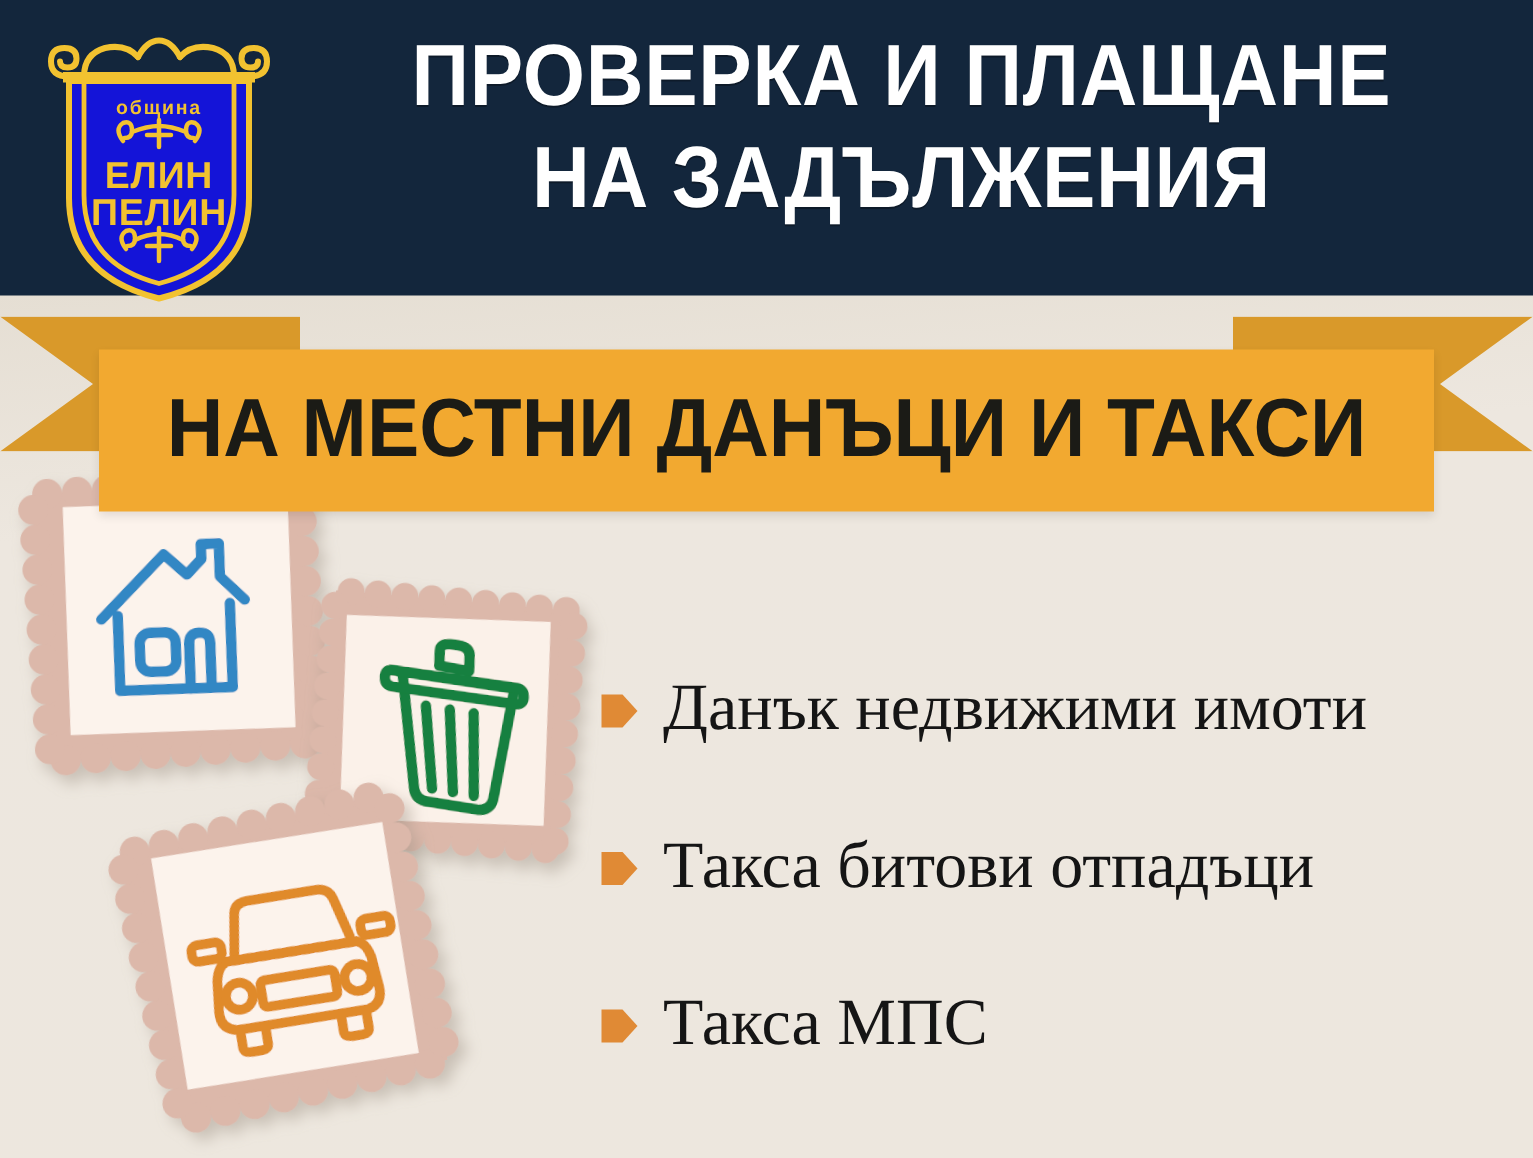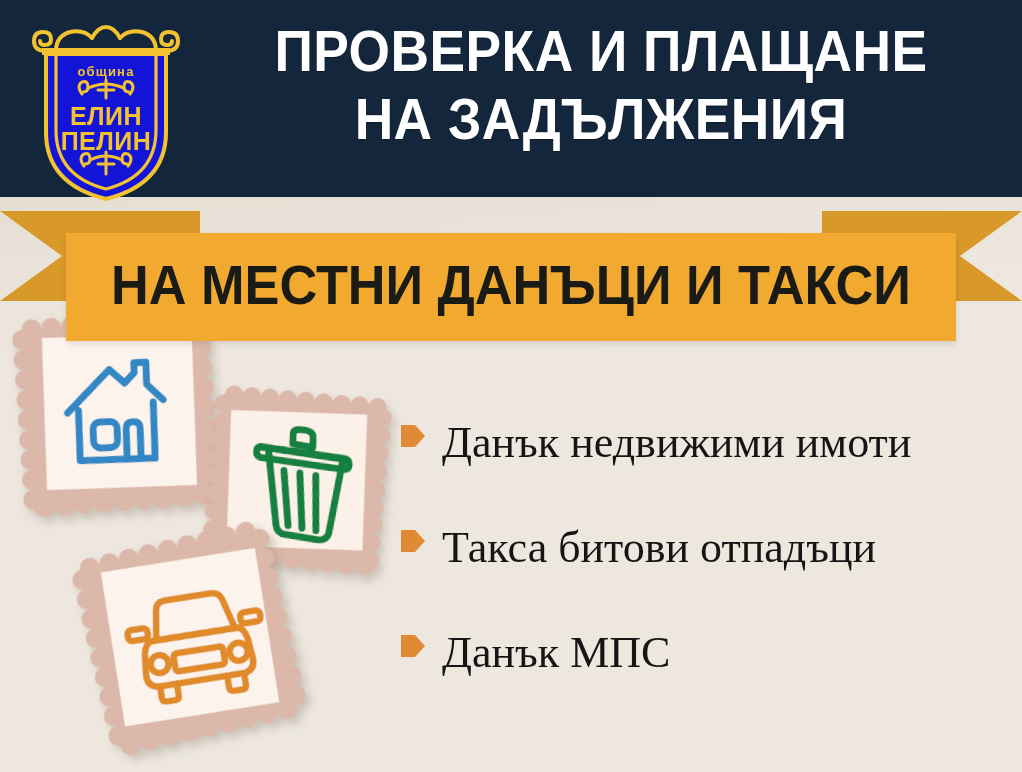--- a/index.html
+++ b/index.html
@@ -92,21 +92,21 @@
   
   .stamps{position:absolute;left:0;top:300px;width:420px;height:472px;z-index:3;}
   .stamp{position:absolute;}
   .stamp svg{display:block;overflow:visible;}
 
   
   .bullets{
     position:absolute;left:400px;top:420px;width:620px;z-index:3;
   }
   .bullet-row{
-    display:flex;
+    display:flex;align-items:center;
     height:105px;
   }
   .bullet-mark{
     width:26px;height:30px;flex:0 0 26px;margin-right:16px;
     position:relative;top:1px;
   }
   .bullet-mark svg{display:block;}
   .bullet-label{
     font-family:"Liberation Serif", serif;
     font-size:44px;
@@ -399,18 +399,18 @@
       </span>
       <span class="bullet-label">Такса битови отпадъци</span>
     </div>
 
     <div class="bullet-row">
       <span class="bullet-mark">
         <svg width="26" height="30" viewBox="0 0 26 30" xmlns="http://www.w3.org/2000/svg">
           <path d="M1 4 L15 4 L25 15 L15 26 L1 26 Z" fill="#E08A35"></path>
         </svg>
       </span>
-      <span class="bullet-label">Данък МПС</span>
+      <span class="bullet-label">Такса МПС</span>
     </div>
 
   </div>
 
 </div>
 
 </body></html>

